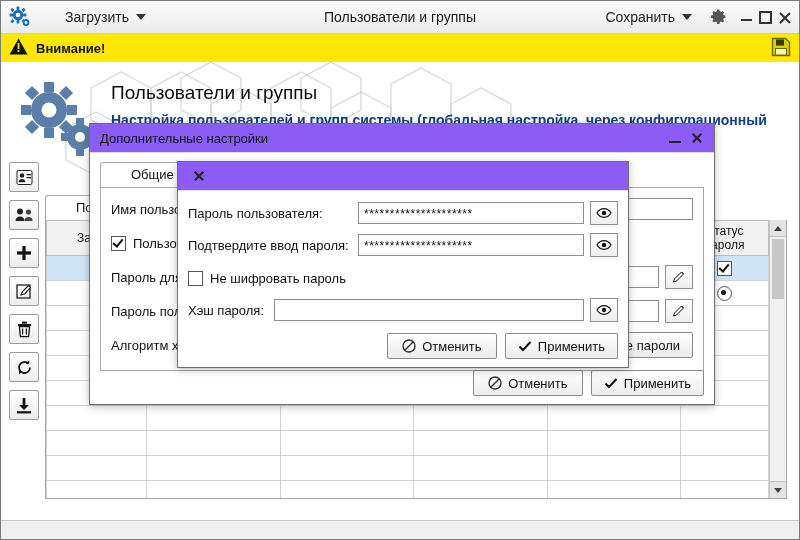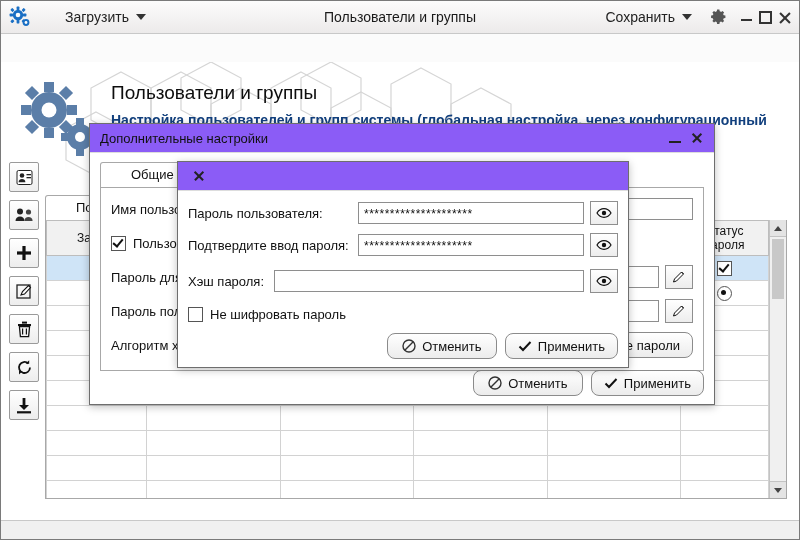--- a/index.html
+++ b/index.html
@@ -302,21 +302,21 @@
     width: 18px; height: 20px; border: 1px solid #8e8e8e;
     background: linear-gradient(#ffffff,#e4e4e4);
     display: flex; align-items: center; justify-content: center;
     box-sizing: border-box;
   }
   .btn {
     height: 26px;
     min-width: 96px;
     border: 1px solid #8b8b8b;
     background: linear-gradient(#ffffff,#ececec);
-    border-radius: 8px;
+    border-radius: 2px;
     display: inline-flex; align-items: center; justify-content: center;
     gap: 6px;
     font-size: 13px;
     padding: 0 12px;
     cursor: default;
     box-sizing: border-box;
   }
   .dlg-footer {
     position: absolute; right: 10px; bottom: 8px;
     display: flex; gap: 8px;
@@ -380,20 +380,37 @@
         </svg>
       </span>
       <div class="win-ctrls">
         <span class="win-btn win-min"></span>
         <span class="win-btn win-max"></span>
         <span class="win-btn win-close"></span>
       </div>
     </div>
   </div>
 
+  <div class="warnbar">
+    <span class="warn-icon">
+      <svg width="19" height="17" viewBox="0 0 19 17">
+        <path d="M9.5 0.5 L18.5 16.5 L0.5 16.5 Z" fill="#111"></path>
+        <rect x="8.6" y="5" width="1.8" height="6" fill="#ffe800"></rect>
+        <rect x="8.6" y="12.2" width="1.8" height="1.8" fill="#ffe800"></rect>
+      </svg>
+    </span>
+    <span class="warn-text">Внимание!</span>
+    <span class="save-icon">
+      <svg width="20" height="20" viewBox="0 0 20 20">
+        <path d="M1.5 1.5h13l4 4v13h-17z" fill="#d8d000" stroke="#6b6400" stroke-width="1.4"></path>
+        <rect x="5" y="2.5" width="8" height="6" fill="#3b3b00"></rect>
+        <rect x="4.5" y="11.5" width="11" height="6.5" fill="#faf6b0" stroke="#6b6400"></rect>
+      </svg>
+    </span>
+  </div>
 
   <div class="content">
 
     <div class="hex-bg">
       <svg width="800" height="120" viewBox="0 0 800 120">
         <g fill="none" stroke="#d5d5d5" stroke-width="1.2">
           <polygon points="120,10 150,26 150,58 120,74 90,58 90,26"></polygon>
           <polygon points="180,10 210,26 210,58 180,74 150,58 150,26"></polygon>
           <polygon points="240,26 270,42 270,74 240,90 210,74 210,42"></polygon>
           <polygon points="300,10 330,26 330,58 300,74 270,58 270,26"></polygon>
@@ -711,38 +728,38 @@
       <span class="pw-label">Подтвердите ввод пароля:</span>
       <span class="finput">*********************</span>
       <span class="eye-btn">
         <svg width="16" height="12" viewBox="0 0 16 12">
             <path d="M1 6s2.6-4.3 7-4.3S15 6 15 6s-2.6 4.3-7 4.3S1 6 1 6z" fill="none" stroke="#111" stroke-width="1.2"></path>
             <circle cx="8" cy="6" r="2.2" fill="#111"></circle>
           </svg>
       </span>
     </div>
 
+    <div class="pw-row" style="margin-top:14px;">
+      <span class="inline-chk">
+        <span class="chk"></span>
+        <span>Не шифровать пароль</span>
+      </span>
+    </div>
+
     <div class="pw-row" style="margin-top:12px;">
       <span class="pw-label" style="width:86px">Хэш пароля:</span>
       <span class="finput"></span>
       <span class="eye-btn">
         <svg width="16" height="12" viewBox="0 0 16 12">
             <path d="M1 6s2.6-4.3 7-4.3S15 6 15 6s-2.6 4.3-7 4.3S1 6 1 6z" fill="none" stroke="#111" stroke-width="1.2"></path>
             <circle cx="8" cy="6" r="2.2" fill="#111"></circle>
           </svg>
       </span>
     </div>
 
-    <div class="pw-row" style="margin-top:14px;">
-      <span class="inline-chk">
-        <span class="chk"></span>
-        <span>Не шифровать пароль</span>
-      </span>
-    </div>
-
     <div class="dlg-footer">
       <span class="btn btn-wide">
         <svg width="14" height="14" viewBox="0 0 14 14">
             <circle cx="7" cy="7" r="6" fill="none" stroke="#333" stroke-width="1.4"></circle>
             <line x1="2.8" y1="11.2" x2="11.2" y2="2.8" stroke="#333" stroke-width="1.4"></line>
           </svg>
         <span>Отменить</span>
       </span>
       <span class="btn btn-wide">
         <svg width="14" height="14" viewBox="0 0 14 14">

